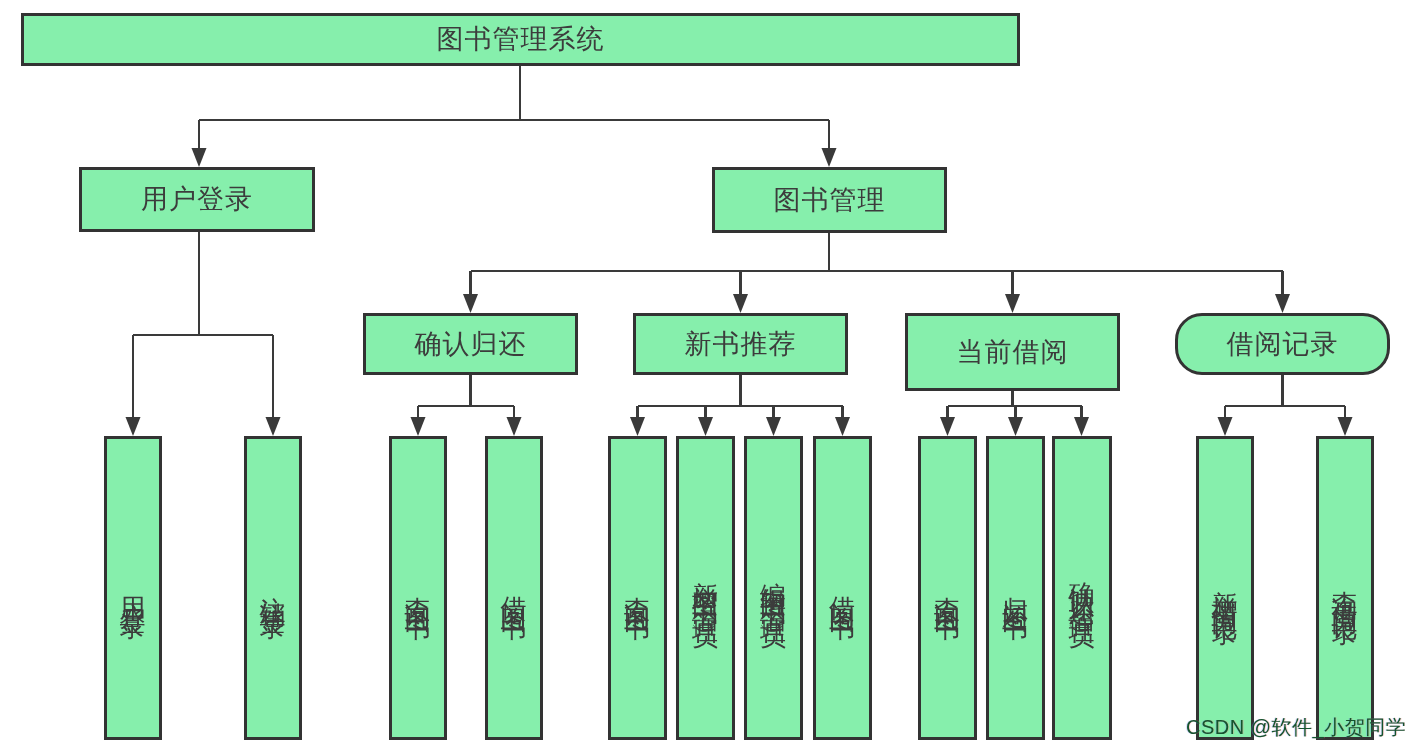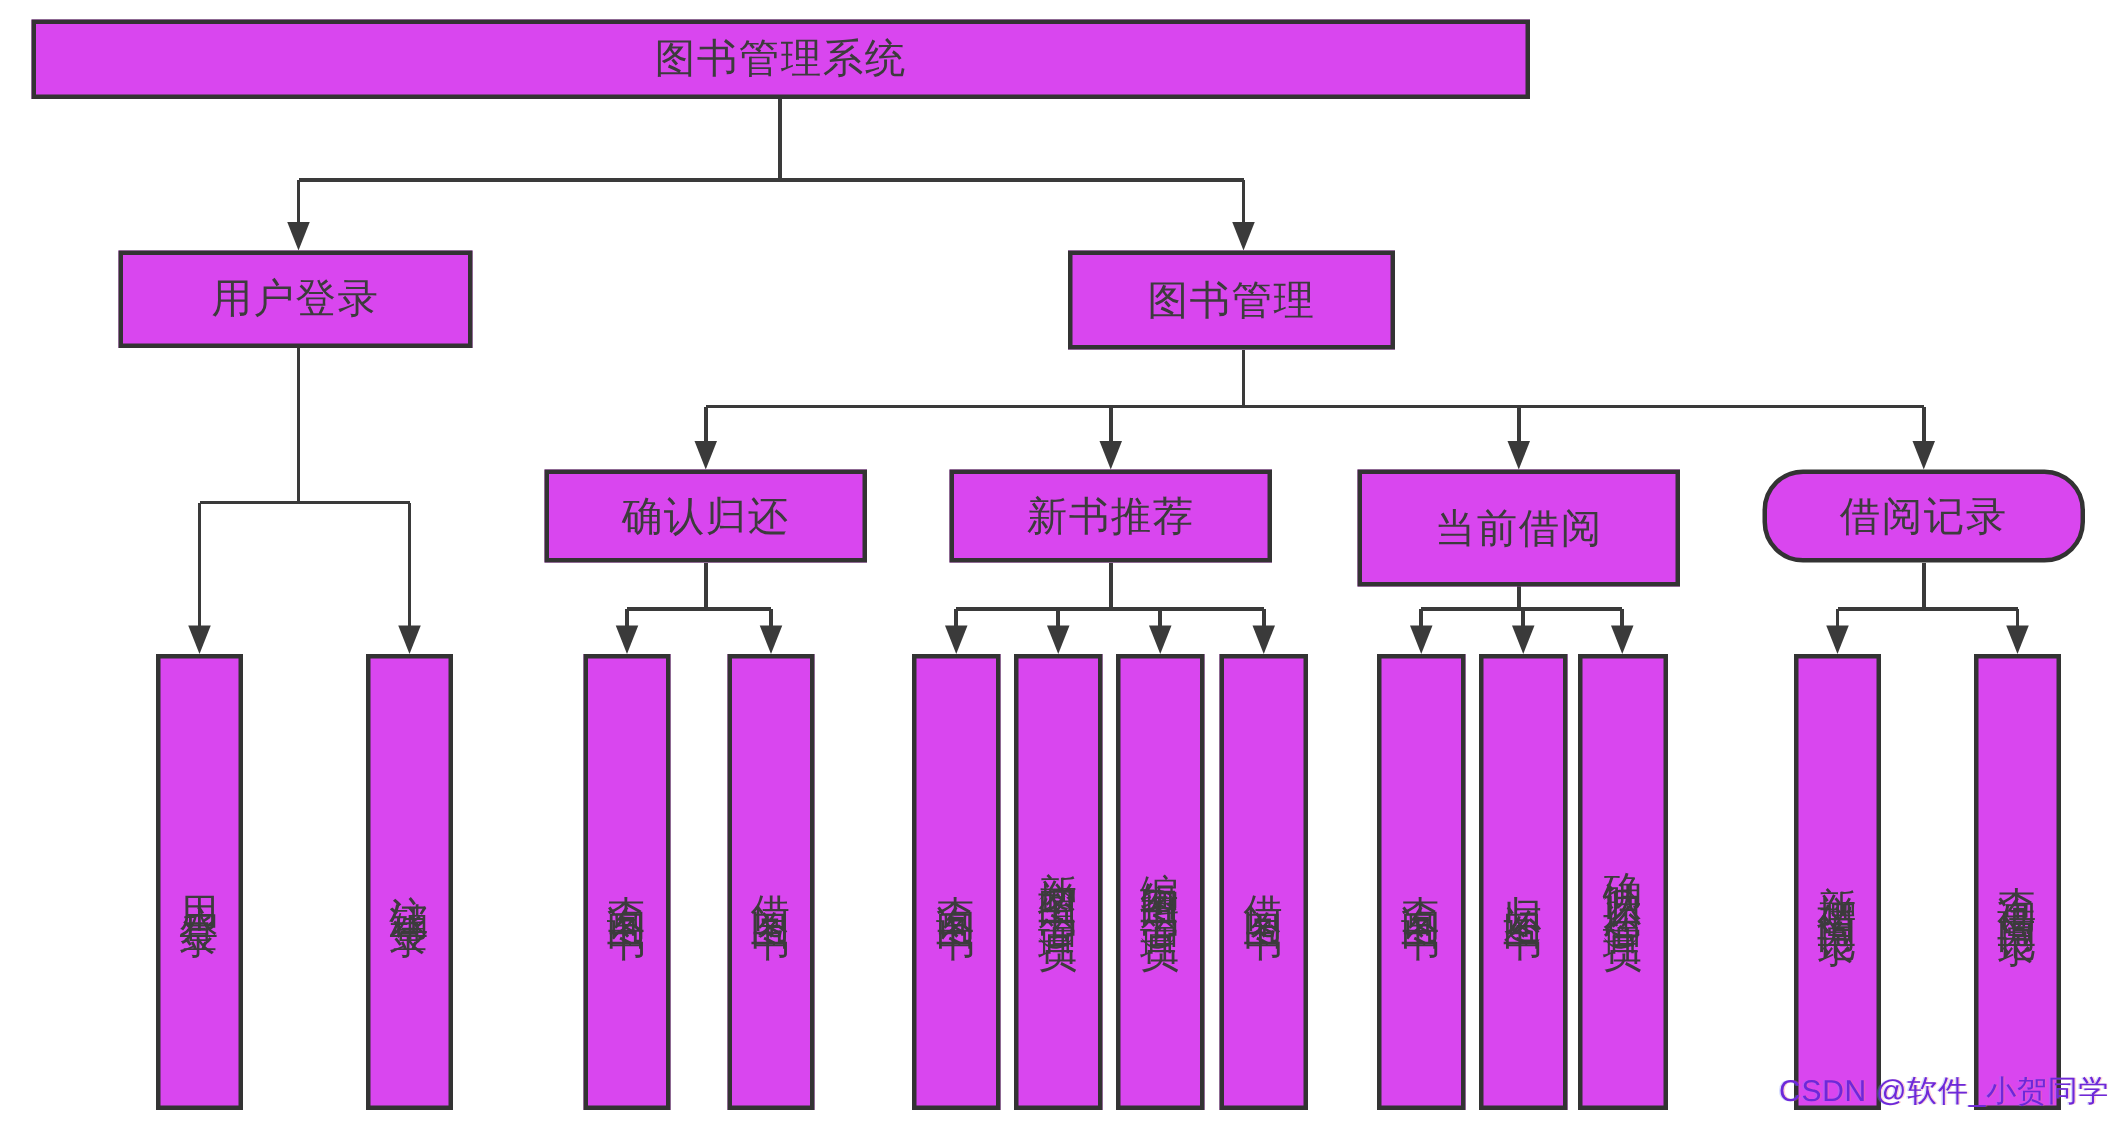--- a/index.html
+++ b/index.html
@@ -8,21 +8,21 @@
     width:1405px;height:747px;
     background:#ffffff;
     overflow:hidden;
     font-family:"Liberation Sans", sans-serif;
     color:#3c3c3c;
   }
   #wires{position:absolute;left:0;top:0;width:1405px;height:747px;z-index:1;}
   .box{
     position:absolute;
     box-sizing:border-box;
-    background:#d946ef;
+    background:#86efac;
     border:3px solid #333333;
     display:flex;
     align-items:center;
     justify-content:center;
     z-index:2;
     line-height:1;
   }
   .hlabel{
     font-size:27px;
     letter-spacing:1px;
@@ -35,21 +35,21 @@
     letter-spacing:6px;
     line-height:1;
     white-space:nowrap;
   }
   #watermark{
     position:absolute;
     left:1186px;
     top:714px;
     z-index:5;
     font-size:20px;
-    color:#6d28d9;
+    color:#14532d;
     letter-spacing:0.5px;
     white-space:nowrap;
     text-shadow:1px 0 0 rgba(255,120,120,.30), -1px 0 0 rgba(120,140,255,.30);
   }
 </style>
 </head>
 <body>
 
 <div id="stage">
 
@@ -104,21 +104,21 @@
       <polygon points="940,417 955,417 947.5,436" fill="#3a3a3a"></polygon>
       <polygon points="1008,417 1023,417 1015.5,436" fill="#3a3a3a"></polygon>
       <polygon points="1074,417 1089,417 1081.5,436" fill="#3a3a3a"></polygon>
       <polygon points="1217.5,417 1232.5,417 1225,436" fill="#3a3a3a"></polygon>
       <polygon points="1337.5,417 1352.5,417 1345,436" fill="#3a3a3a"></polygon>
     </svg>
 
   <div class="box hlabel" style="left:21px;top:13px;width:999px;height:53px;">图书管理系统</div>
 
   <div class="box hlabel" style="left:79px;top:167px;width:236px;height:65px;">用户登录</div>
-  <div class="box hlabel" style="left:712px;top:167px;width:218px;height:66px;">图书管理</div>
+  <div class="box hlabel" style="left:712px;top:167px;width:235px;height:66px;">图书管理</div>
 
   <div class="box hlabel" style="left:363px;top:313px;width:215px;height:62px;">确认归还</div>
   <div class="box hlabel" style="left:633px;top:313px;width:215px;height:62px;">新书推荐</div>
   <div class="box hlabel" style="left:905px;top:313px;width:215px;height:78px;">当前借阅</div>
   <div class="box hlabel" style="left:1175px;top:313px;width:215px;height:62px;border-radius:27px;">借阅记录</div>
 
   <div class="box" style="left:104px;top:436px;width:58px;height:304px;">
     <span class="vt">用户登录</span>
   </div>
   <div class="box" style="left:244px;top:436px;width:58px;height:304px;">

